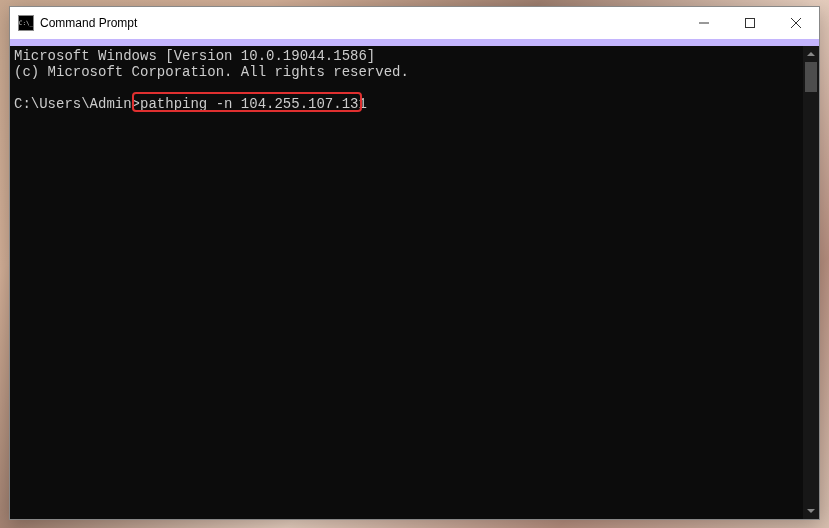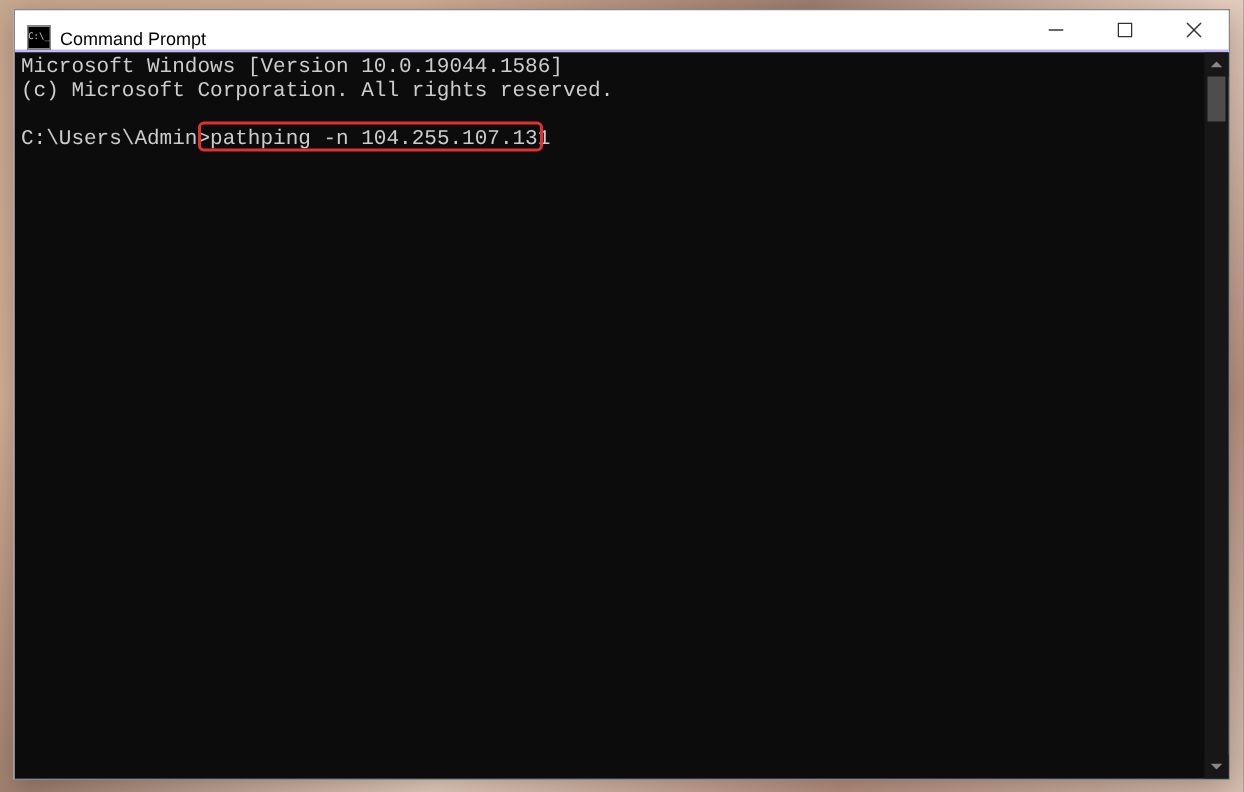--- a/index.html
+++ b/index.html
@@ -16,25 +16,25 @@
     top: 6px;
     width: 811px;
     height: 514px;
     background: #ffffff;
     border: 1px solid #888;
     display: flex;
     flex-direction: column;
     box-shadow: 0 4px 20px rgba(0,0,0,0.25);
   }
   .titlebar {
-    height: 28px;
+    height: 39px;
     background: #ffffff;
     display: flex;
-    align-items: flex-end;
-    border-bottom: 2px solid #c4b5fd;
+    align-items: center;
+    border-bottom: 7px solid #c4b5fd;
     flex-shrink: 0;
   }
   .title-icon {
     width: 16px;
     height: 16px;
     margin-left: 8px;
     margin-right: 6px;
     background: #000;
     border: 1px solid #888;
     position: relative;

